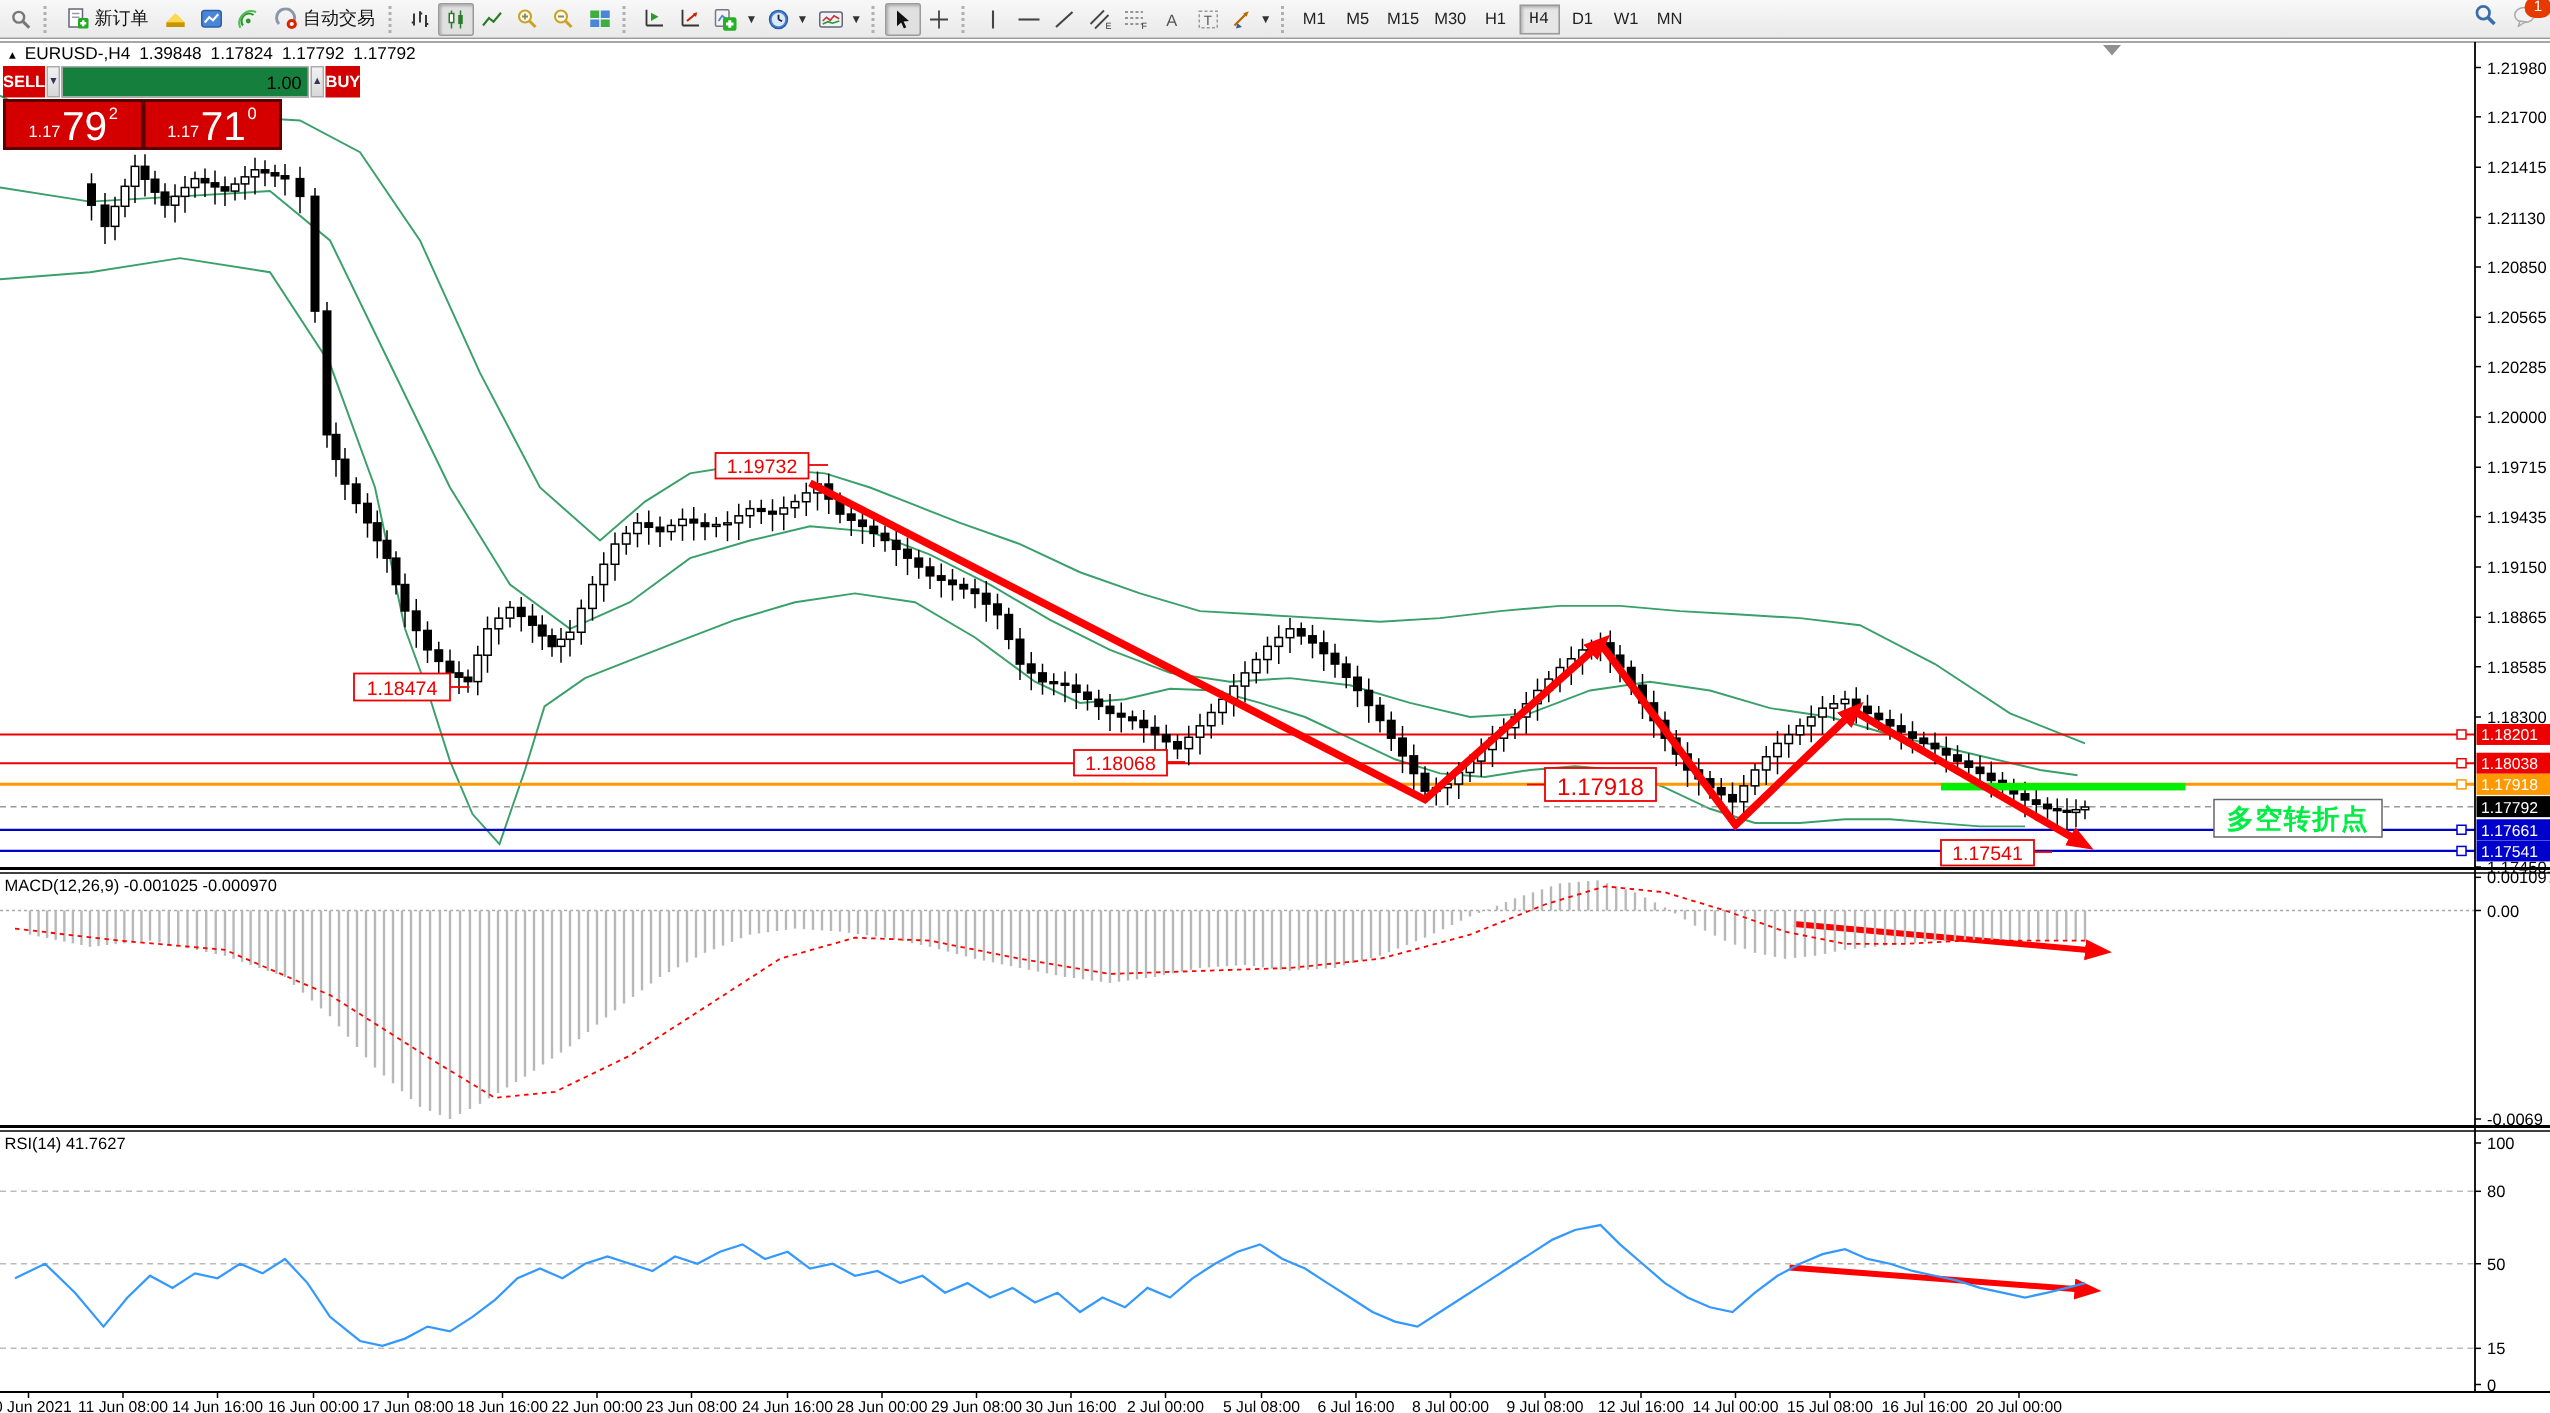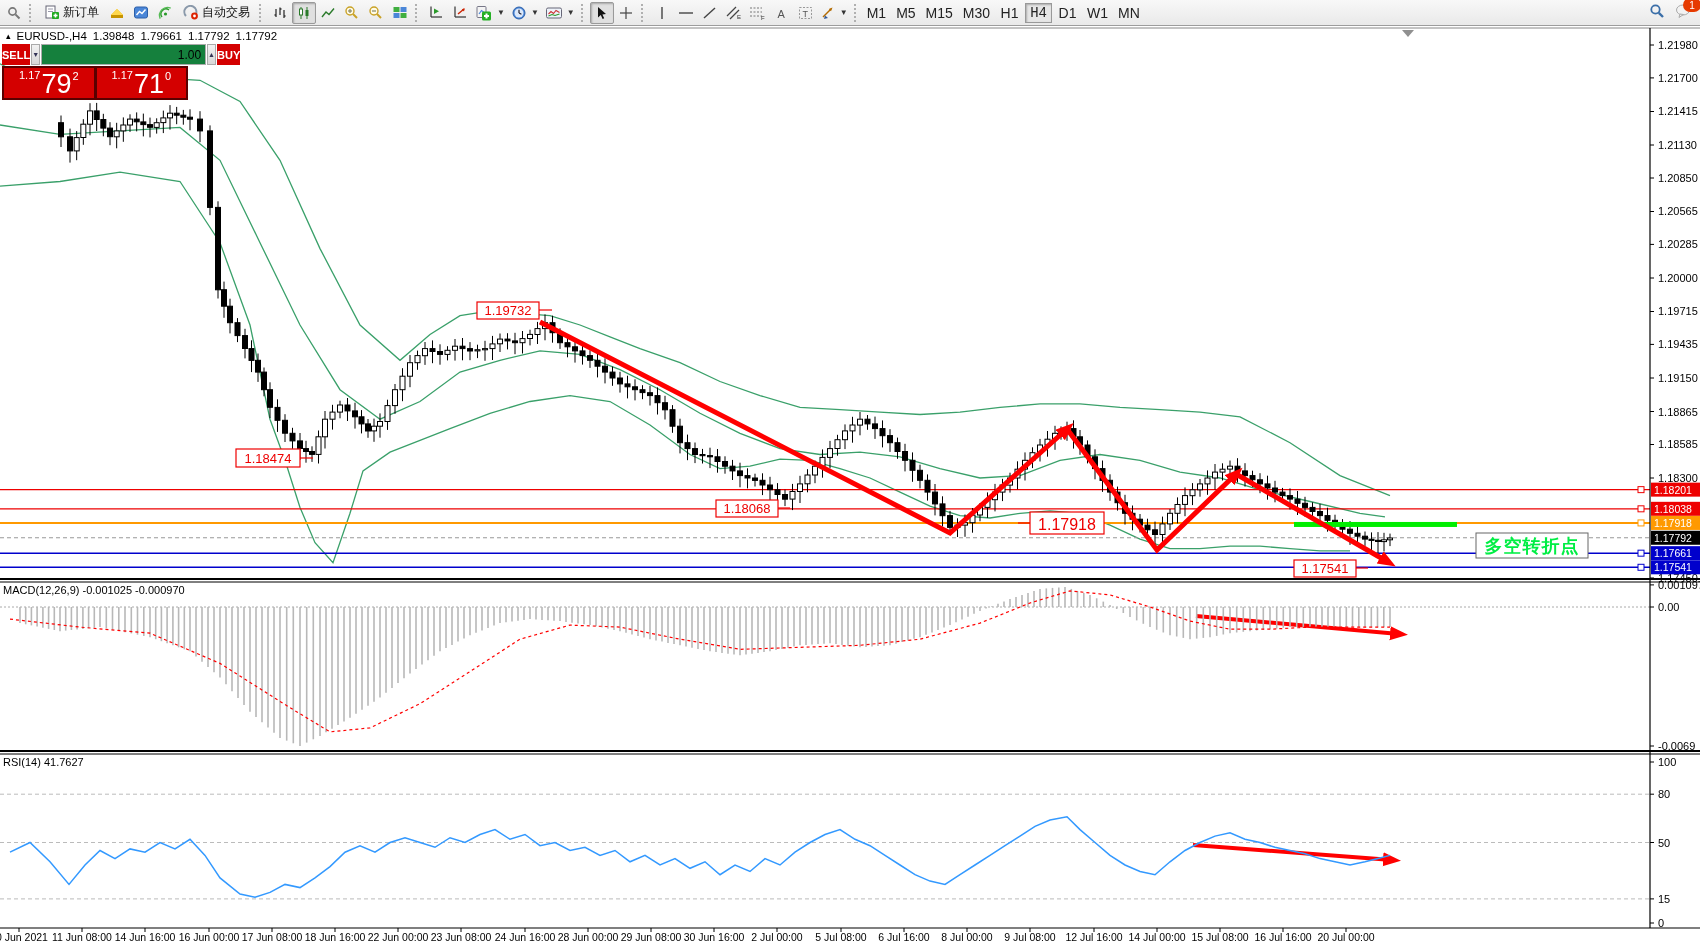--- a/index.html
+++ b/index.html
@@ -8,41 +8,41 @@
   
   .toolbar{position:absolute;left:0;top:0;width:1700px;height:26px;
     background:linear-gradient(#f8f8f8,#e9e9e9);border-bottom:1px solid #9c9c9c;
     display:flex;align-items:center;padding-left:2px;box-sizing:border-box;z-index:30;}
   .grip{width:4px;height:18px;margin:0 3px;border-left:2px dotted #b0b0b0;}
   .tbtn{height:22px;min-width:24px;display:flex;align-items:center;justify-content:center;
     gap:3px;border:1px solid transparent;border-radius:2px;padding:0 2px;box-sizing:border-box;}
   .tbtn.lbl{padding:0 5px;font-size:12px;color:#111;}
   .tbtn.pressed{background:#e0e0e0;border:1px solid #9a9a9a;box-shadow:inset 1px 1px 2px rgba(0,0,0,.25);}
   .tfbtn{height:20px;min-width:27px;display:flex;align-items:center;justify-content:center;
-    font-size:14px;color:#222;border:1px solid transparent;padding:0 3px;box-sizing:border-box;}
+    font-size:11px;color:#222;border:1px solid transparent;padding:0 3px;box-sizing:border-box;}
   .tfbtn.pressed{background:#e6e6e6;border:1px solid #999;box-shadow:inset 1px 1px 2px rgba(0,0,0,.25);font-family:Liberation Mono, monospace;}
   .caret{font-size:8px;color:#333;margin-left:1px;}
   .tb-right{margin-left:auto;display:flex;align-items:center;margin-right:8px;gap:10px;}
   .chat-badge{position:absolute;top:-5px;right:-9px;background:#e63a00;color:#fff;border-radius:8px;
     min-width:14px;height:14px;font-size:10px;display:flex;align-items:center;justify-content:center;padding:0 2px;}
   
   .symbol-header{position:absolute;left:6px;top:30px;font-size:11.5px;color:#000;z-index:20;
     display:flex;gap:6px;align-items:center;}
   .trade-panel{position:absolute;left:2px;top:44px;width:186px;z-index:25;}
   .tp-row1{display:flex;height:21px;gap:1px;}
   .tp-sell,.tp-buy{width:40px;background:#d40000;color:#fff;font-size:11px;font-weight:bold;
     display:flex;align-items:center;justify-content:center;}
   .tp-spin{width:15px;background:linear-gradient(#f2f2f2,#d8d8d8);border:1px solid #aaa;box-sizing:border-box;
     display:flex;align-items:center;justify-content:center;font-size:7px;color:#335;}
   .tp-vol{flex:1;background:#15803d;border:1px solid #aaa;box-sizing:border-box;font-size:12px;
     text-align:right;padding:0 4px;font-family:"Liberation Sans",sans-serif;height:100%;}
   .tp-row2{display:flex;background:#5a0000;padding:2px;gap:3px;margin-top:1px;}
   .tp-price{flex:1;background:#d40000;color:#fff;height:29px;display:flex;align-items:flex-end;
     justify-content:center;padding-bottom:1px;}
-  .tp-small{font-size:11px;margin-bottom:16px;}
+  .tp-small{font-size:11px;margin-bottom:3px;}
   .tp-big{font-size:27px;line-height:26px;margin:0 1px;}
   .tp-sup{font-size:11px;align-self:flex-start;margin-top:2px;}
   svg text{font-family:"Liberation Sans","DejaVu Sans",sans-serif;}
 </style>
 </head>
 <body>
 
 <div id="app">
 
   <div class="toolbar">
@@ -1062,21 +1062,21 @@
         <text x="1283" y="941" fill="#000" font-size="10.5" text-anchor="middle">16 Jul 16:00</text>
         <line x1="1346" y1="928" x2="1346" y2="932" stroke="#000"></line>
         <text x="1346" y="941" fill="#000" font-size="10.5" text-anchor="middle">20 Jul 00:00</text>
       </g>
     </svg>
 
   <div class="symbol-header">
     <span style="font-size:9px;">▴</span>
     <span>EURUSD-,H4</span>
     <span>1.39848</span>
-    <span>1.79661</span>
+    <span>1.17824</span>
     <span>1.17792</span>
     <span>1.17792</span>
   </div>
 
   <div class="trade-panel">
     <div class="tp-row1">
       <div class="tp-sell">SELL</div>
       <div class="tp-spin">▼</div>
       <input class="tp-vol" value="1.00" style="">
       <div class="tp-spin">▲</div>

